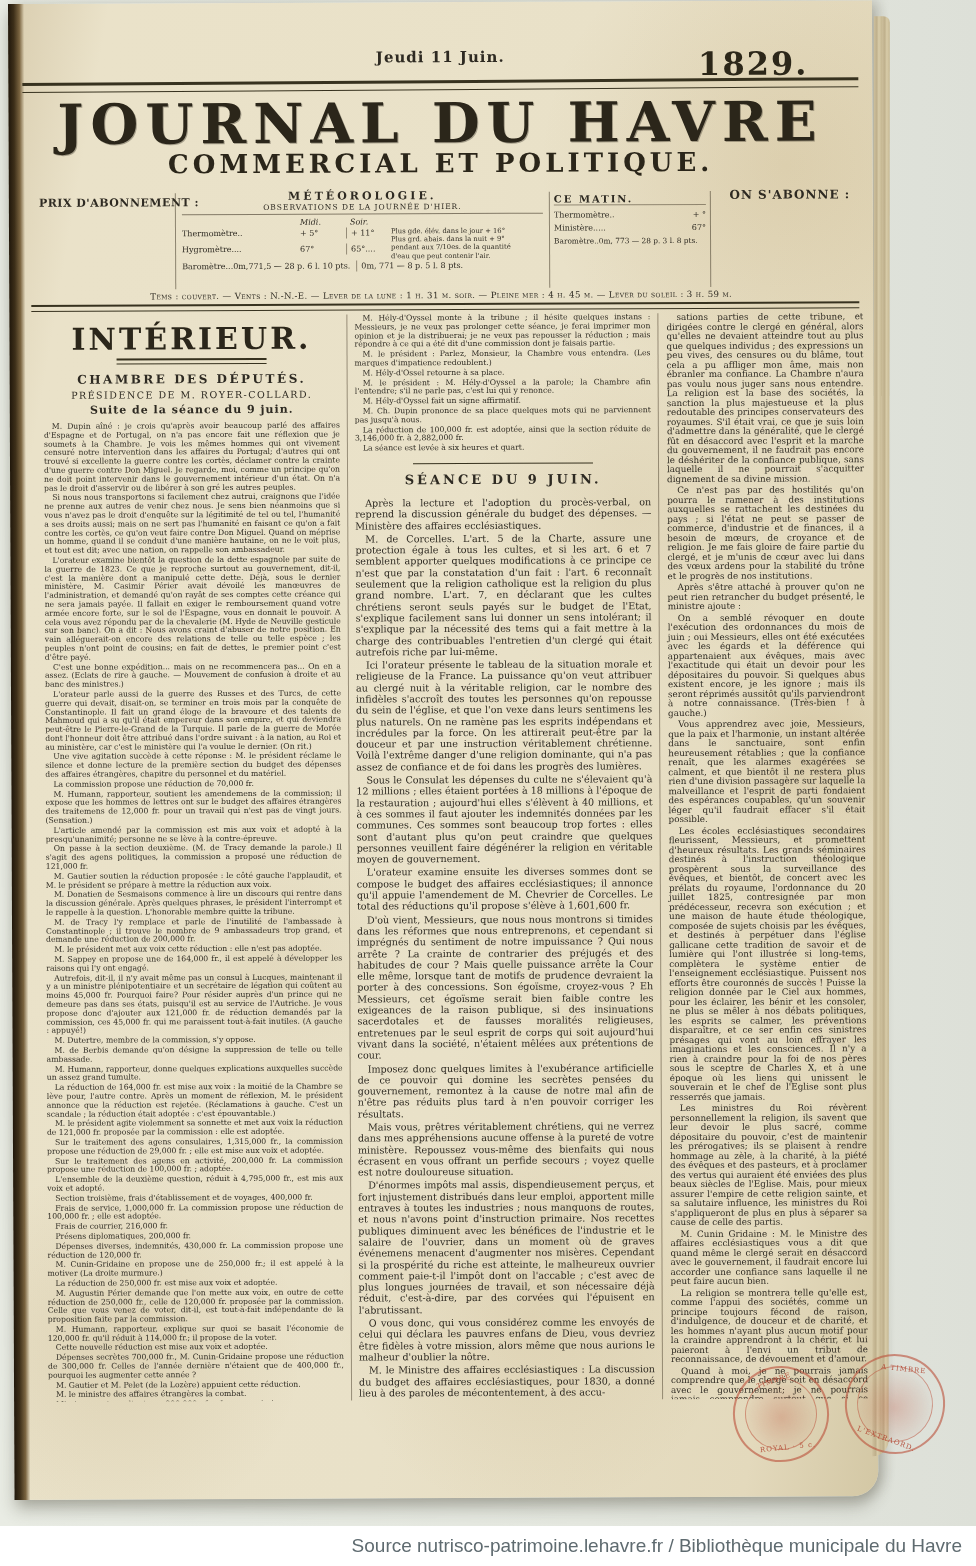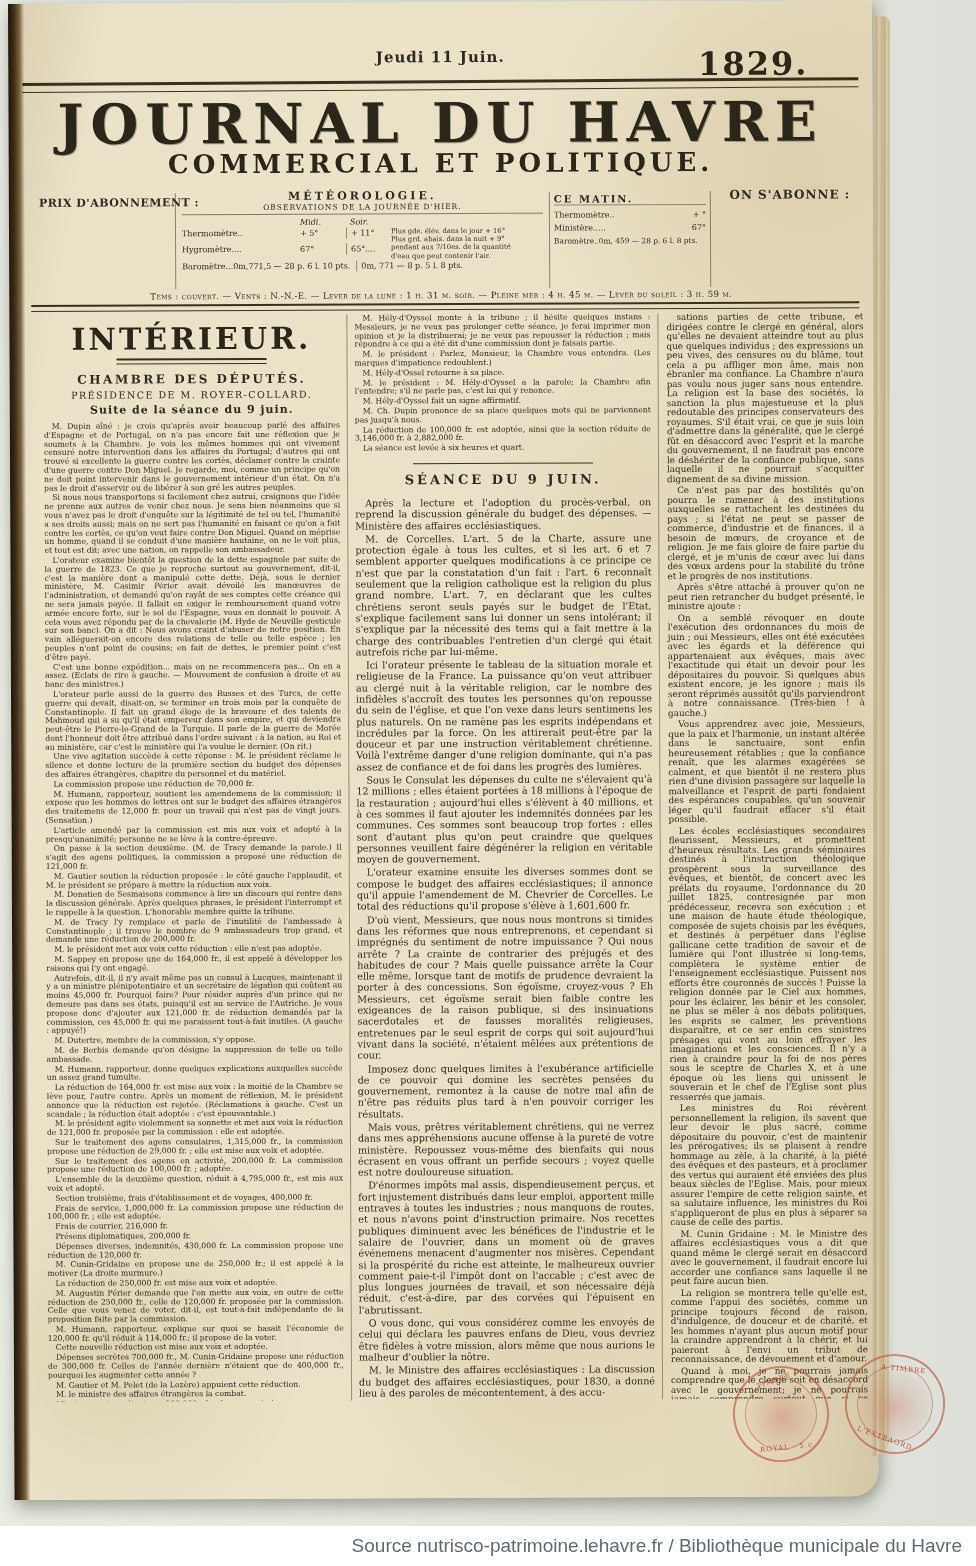--- a/index.html
+++ b/index.html
@@ -140,21 +140,21 @@
       <div class="t">CE MATIN.</div>
       <div class="cmrow">
         <span>Thermomètre..</span>
         <span>+   °</span>
       </div>
       <div class="cmrow">
         <span>Ministère.....</span>
         <span>67°</span>
       </div>
       <div class="cmrow">
-        <span style="font-size:7.4px">Baromètre..0m, 459 — 28 p. 6 l. 8 pts.</span>
+        <span style="font-size:7.4px">Baromètre..0m, 773 — 28 p. 3 l. 8 pts.</span>
       </div>
     </div>
     <div class="mb-sep"></div>
     <div class="sabonne">
       <div class="t">ON S'ABONNE :</div>
     </div>
   </div>
   <div class="cond-line">Tems : couvert. — Vents : N.-N.-E. — Lever de la lune : 1 h. 31 m. soir. — Pleine mer : 4 h. 45 m. — Lever du soleil : 3 h. 59 m.</div>
   <div class="cond-rule"></div>
 

